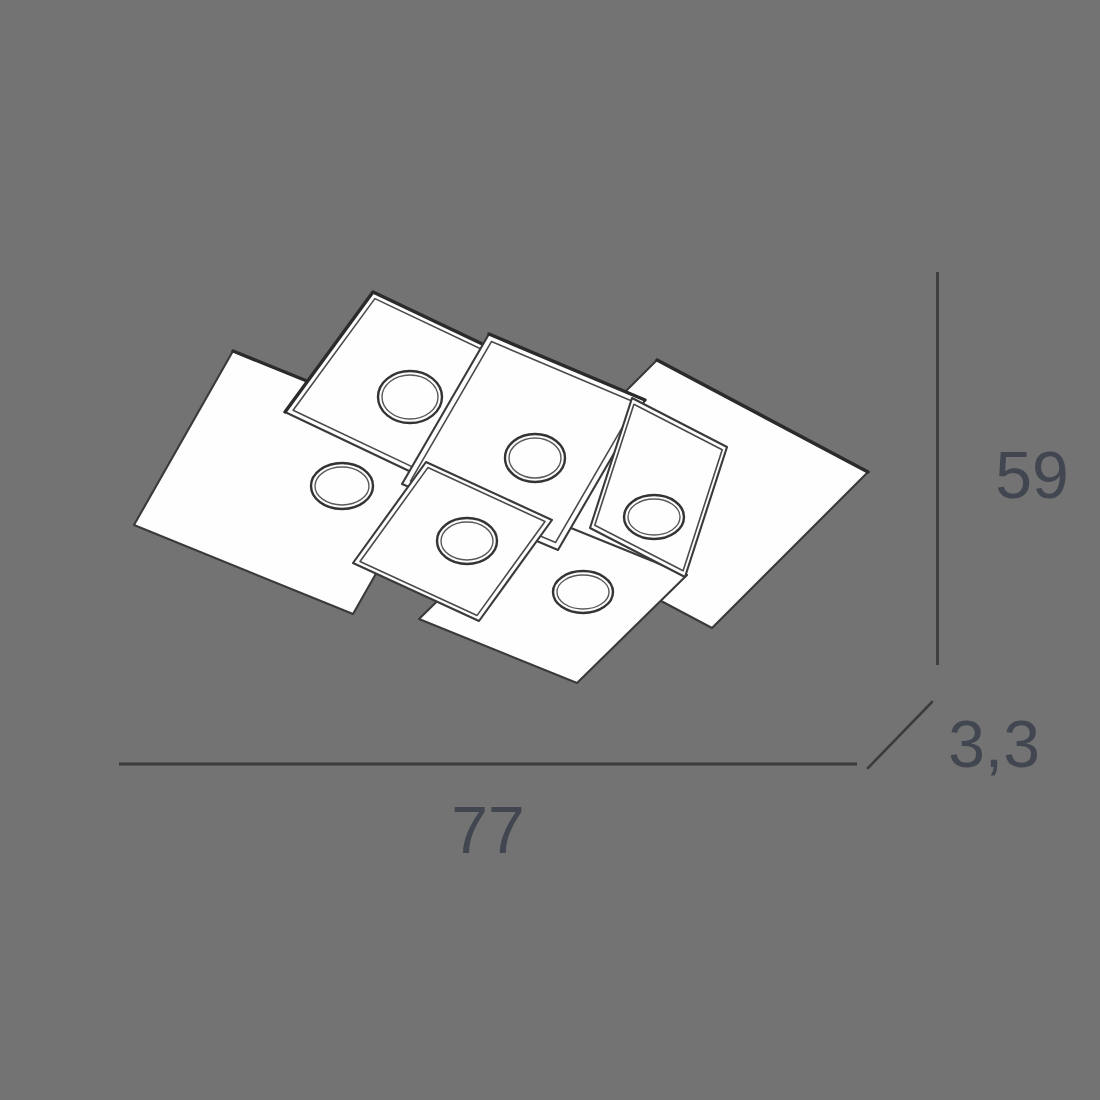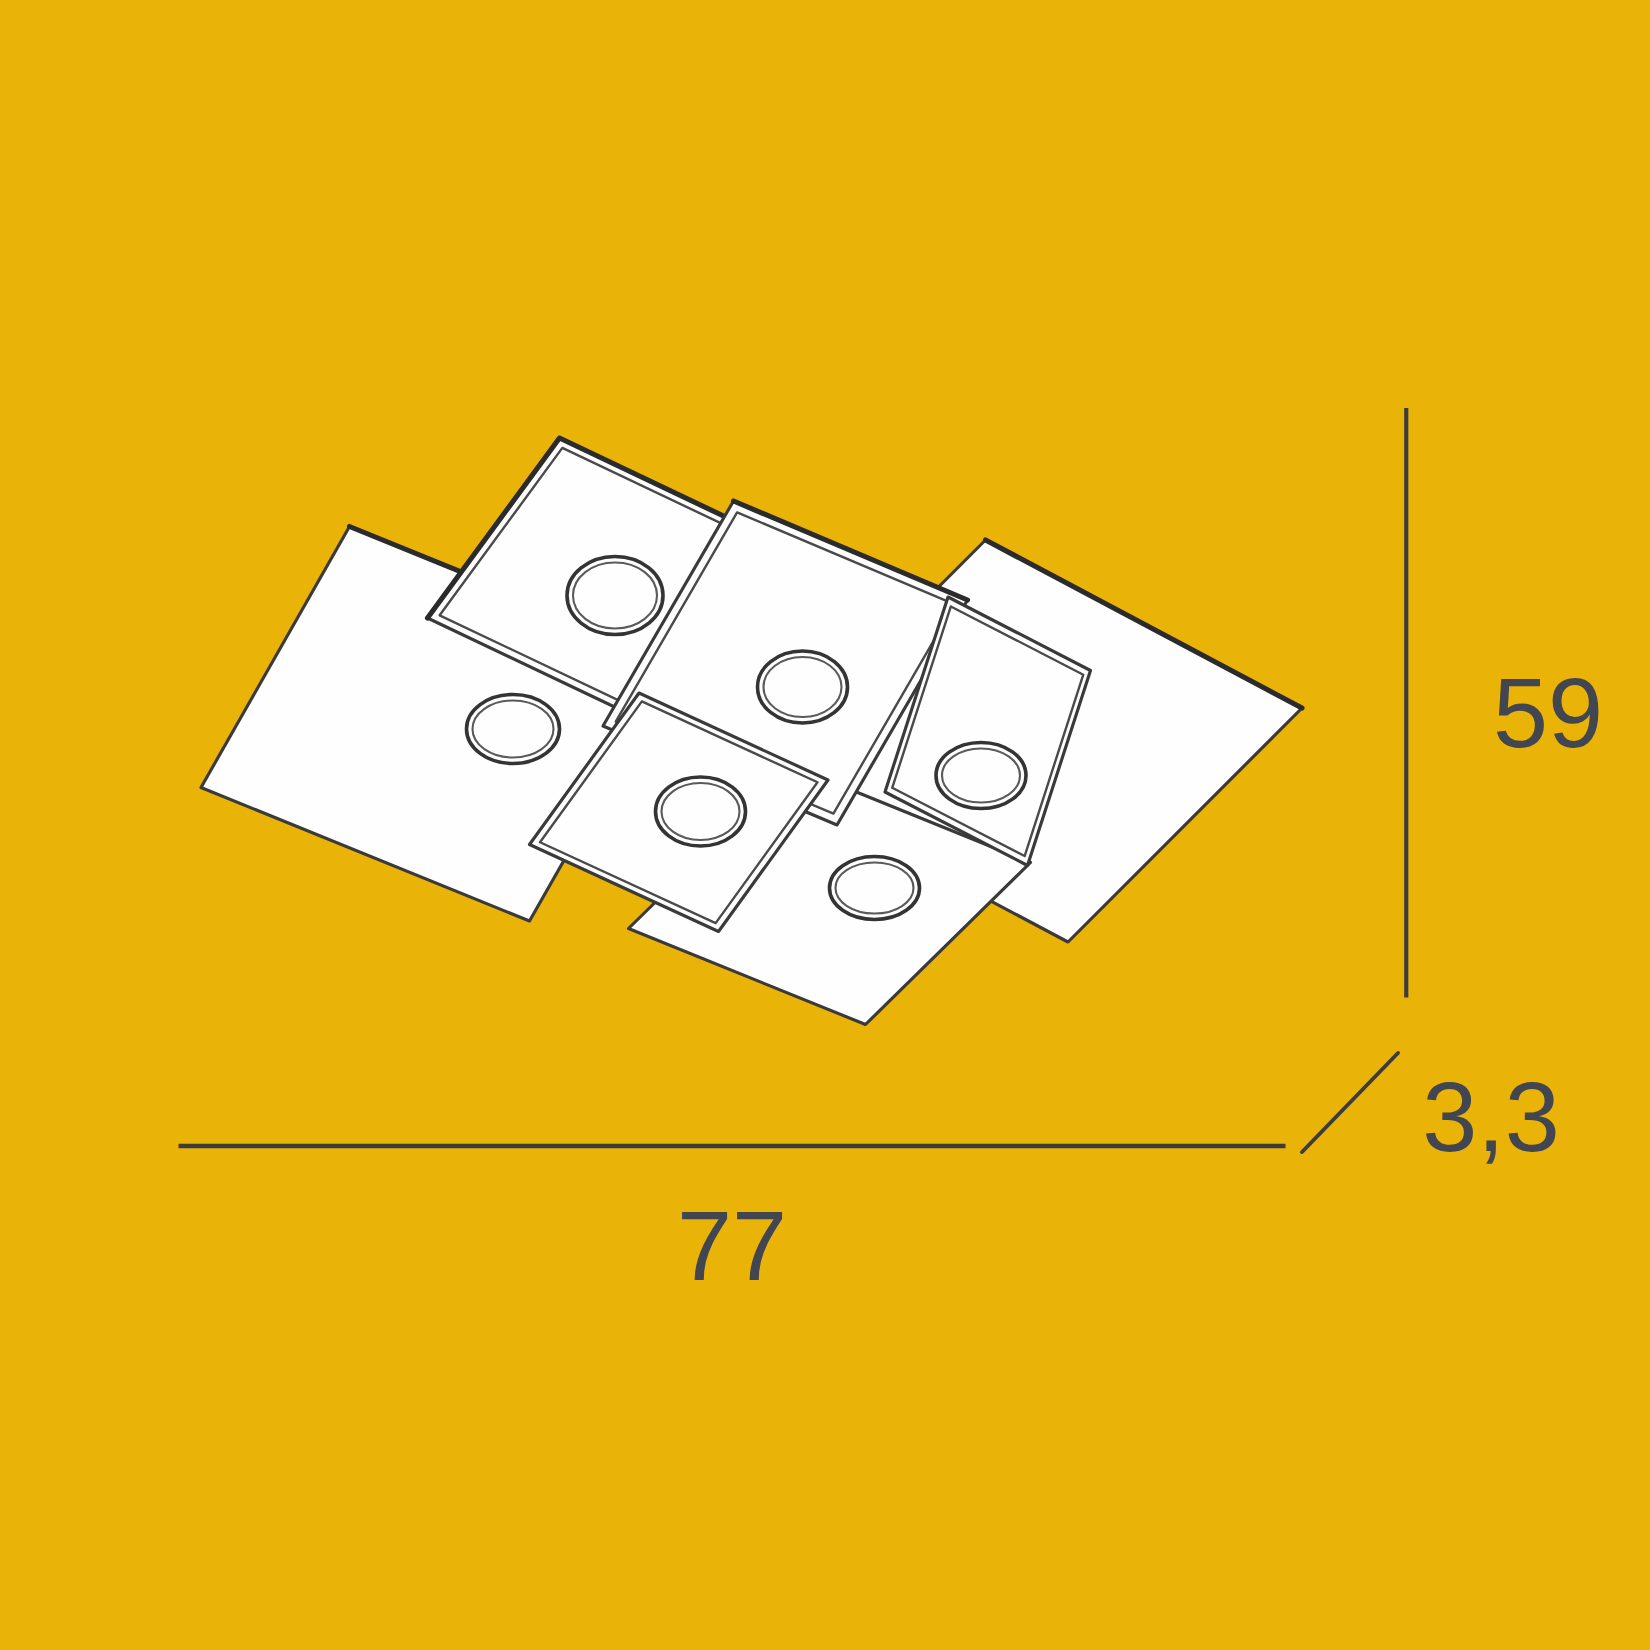--- a/index.html
+++ b/index.html
@@ -4,21 +4,21 @@
 <style>
   html, body {
     margin: 0;
     padding: 0;
     background: #ffffff;
   }
   .canvas {
     position: relative;
     width: 1100px;
     height: 1100px;
-    background: #eab308;
+    background: #737373;
     font-family: "Liberation Sans", sans-serif;
     overflow: hidden;
   }
   svg { display: block; }
   .plate {
     fill: #fefefe;
     stroke: #3a3a3a;
     stroke-width: 2.1;
     stroke-linejoin: round;
   }

